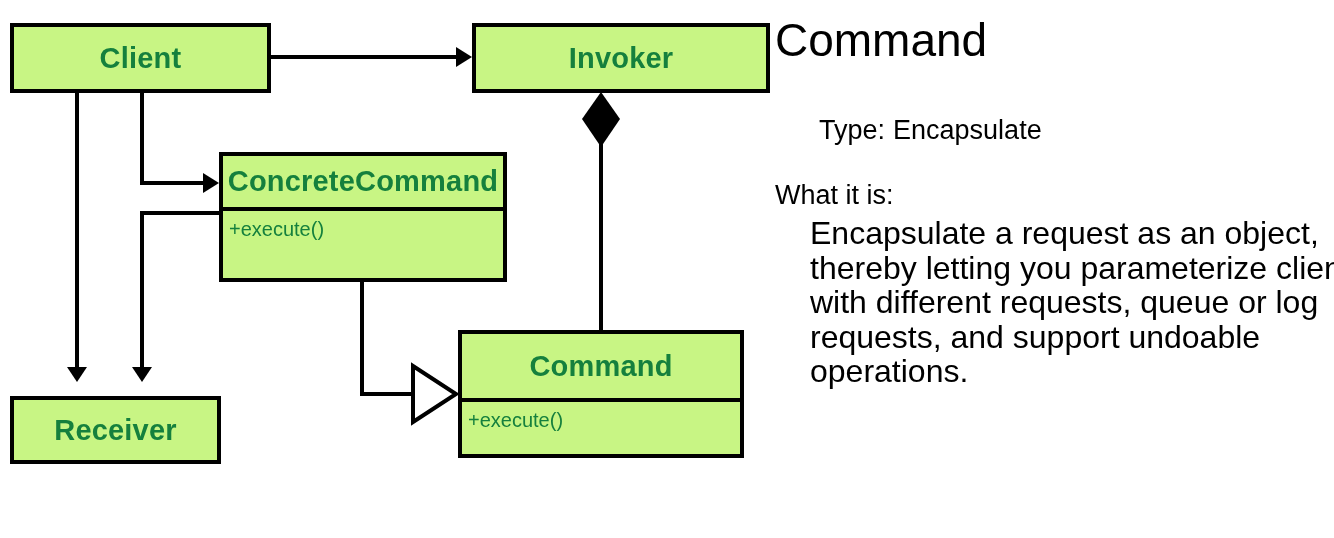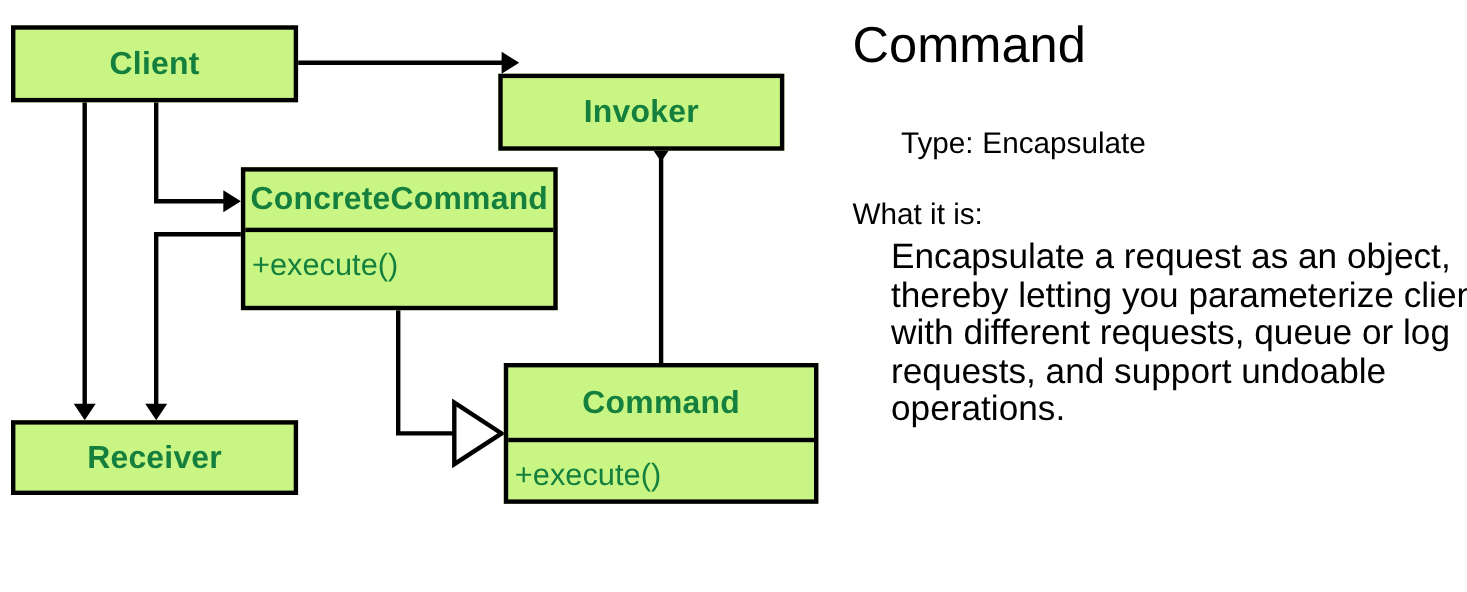--- a/index.html
+++ b/index.html
@@ -43,32 +43,32 @@
     align-items: center;
     justify-content: center;
     font-weight: bold;
     font-size: 29px;
     letter-spacing: 0.2px;
   }
   .single .uml-title { flex: 1 1 auto; }
   .uml-divider-title { border-bottom: 4px solid var(--class-border); }
   .uml-member {
     flex: 1 1 auto;
-    font-size: 28px;
+    font-size: 20px;
     line-height: 34px;
     padding-left: 6px;
-    padding-top: 13px;
+    padding-top: 1px;
   }
   .box-client   { left: 10px;  top: 23px;  width: 261px; height: 70px; }
-  .box-invoker  { left: 453px; top: 23px;  width: 260px; height: 70px; margin-top: 44px; }
+  .box-invoker  { left: 472px; top: 23px;  width: 298px; height: 70px; }
   .box-concrete { left: 219px; top: 152px; width: 288px; height: 130px; }
   .box-concrete .uml-title { height: 55px; }
   .box-command  { left: 458px; top: 330px; width: 286px; height: 128px; }
   .box-command .uml-title { height: 68px; }
-  .box-receiver { left: 10px;  top: 382px; width: 261px; height: 68px; justify-content: flex-end; }
+  .box-receiver { left: 10px;  top: 396px; width: 211px; height: 68px; justify-content: flex-end; }
 
   
   .info-panel {
     position: absolute;
     left: 775px; top: 0;
     width: 556px; height: 538px;
     color: #000;
   }
   .pattern-title {
     position: absolute;

